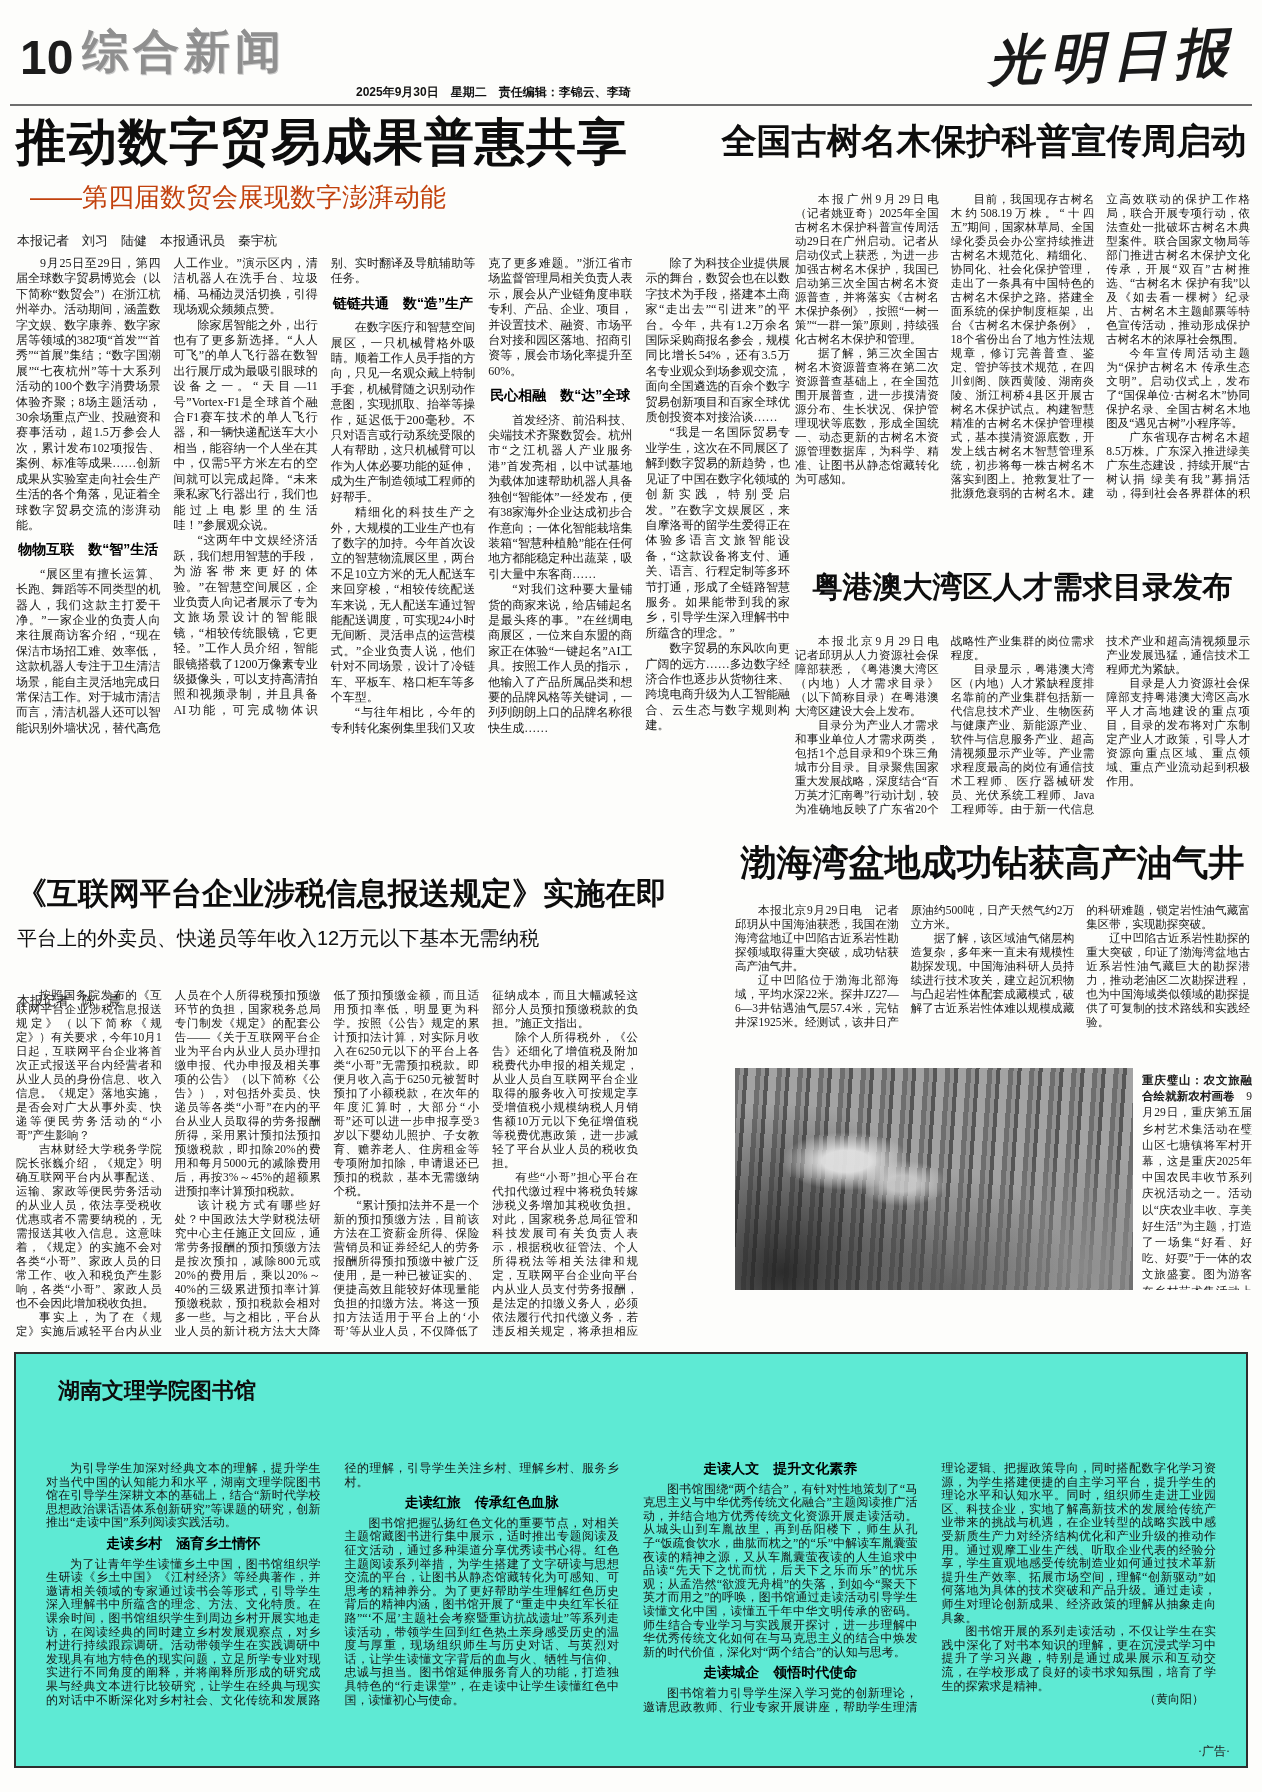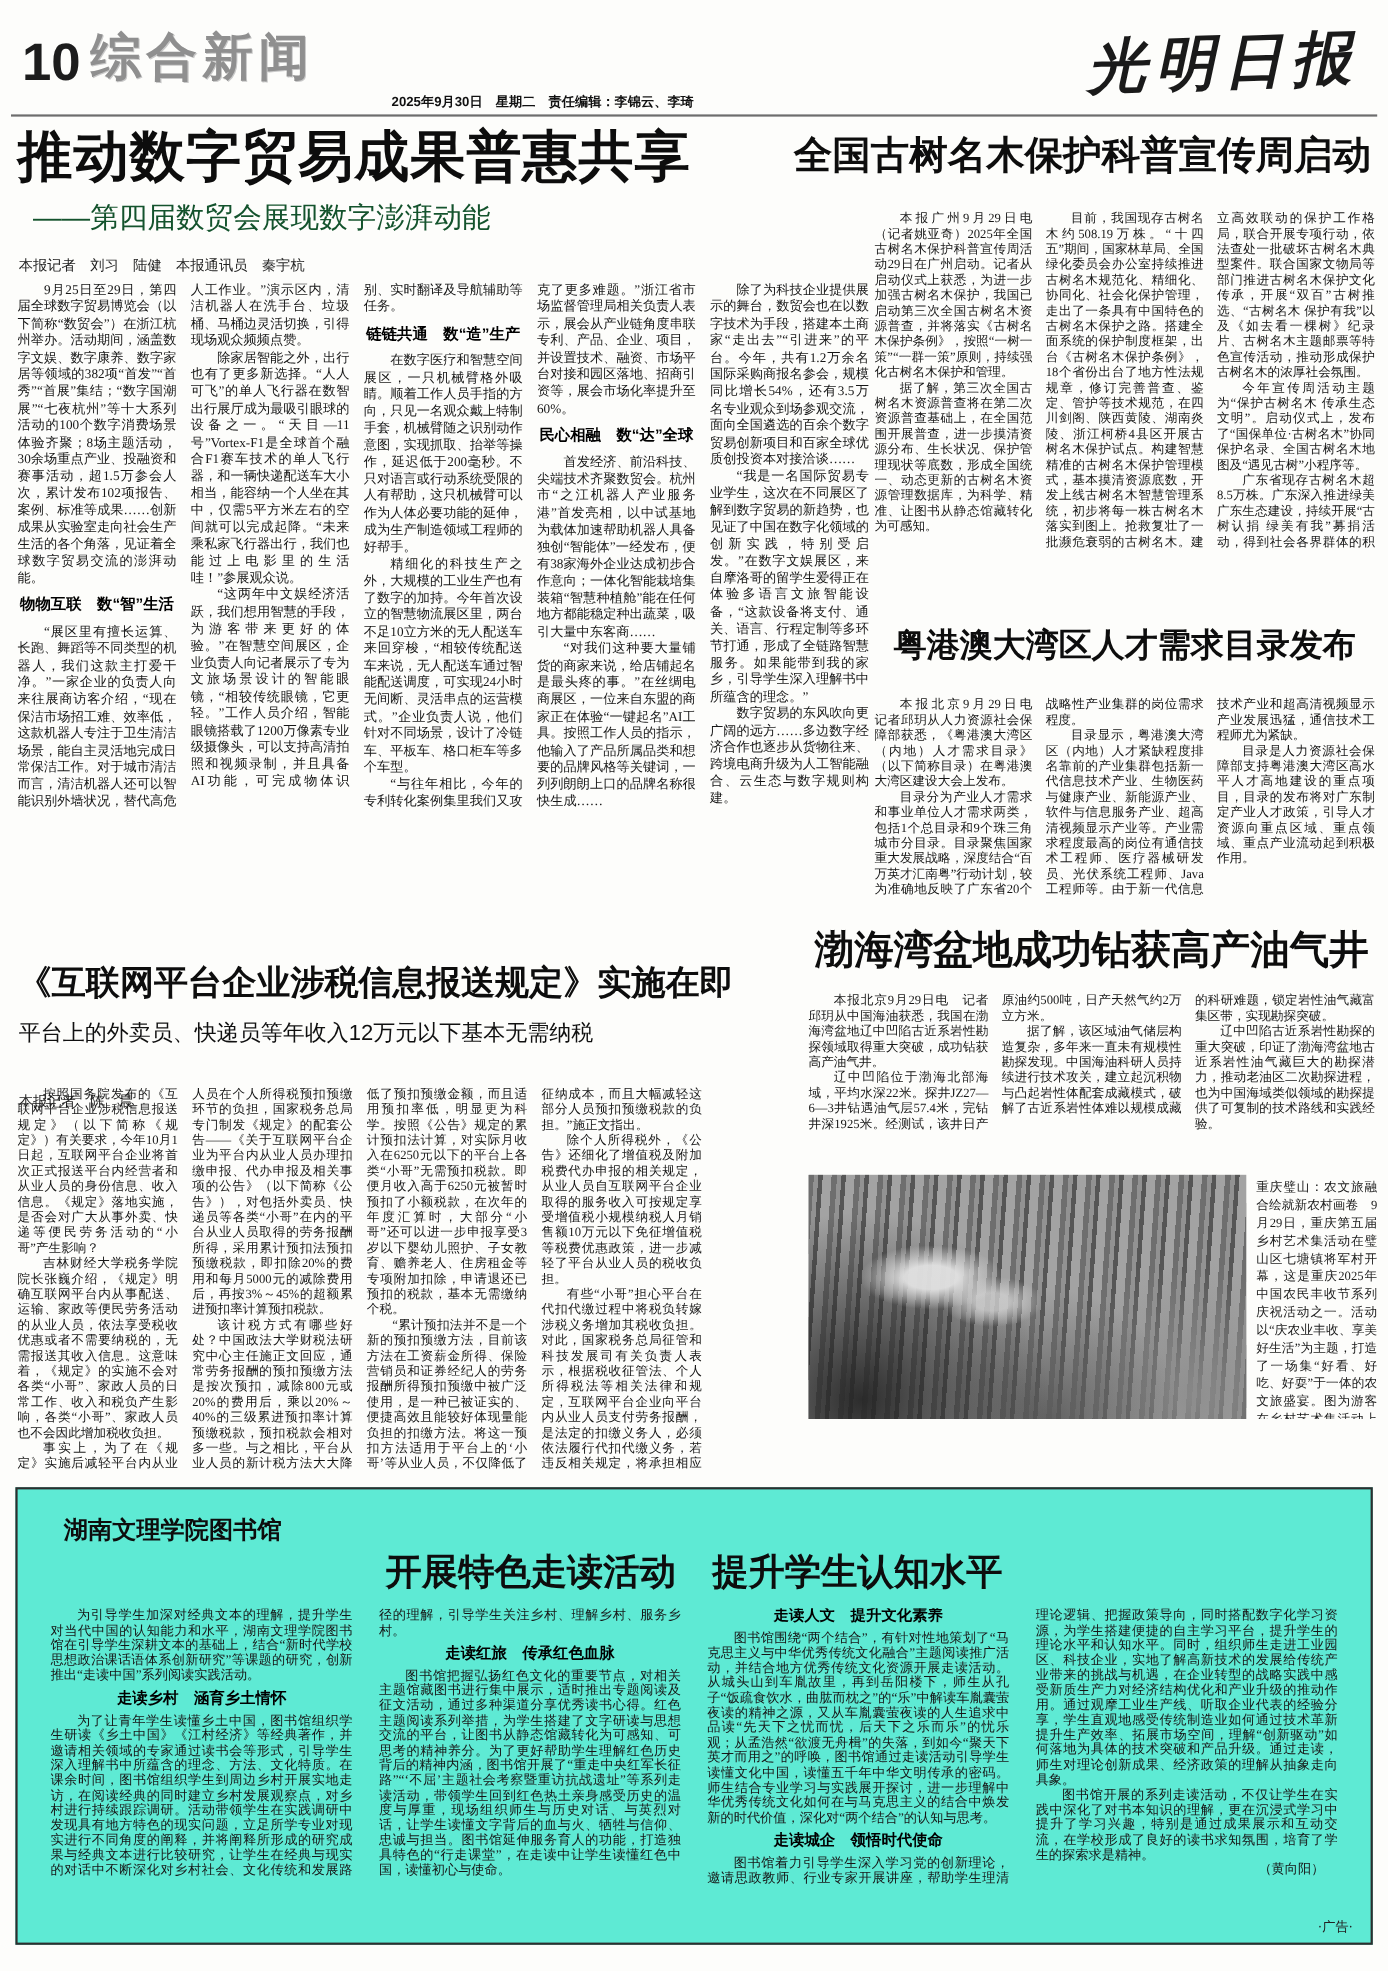--- a/index.html
+++ b/index.html
@@ -19,21 +19,21 @@
   
   .hl{font-weight:bold;color:#0d0d0d;line-height:1.15;}
   .body{position:absolute;overflow:hidden;text-align:justify;column-fill:balance;}
   .body p{margin:0;text-indent:2em;}
   .body h3{font-family:"Liberation Sans","DejaVu Sans",sans-serif;font-size:14px;text-align:center;
            text-indent:0;margin:9px 0;break-inside:avoid;color:#000;}
   .byline{font-size:13px;color:#222;}
   
   .m-hl{position:absolute;left:16px;top:114px;width:625px;font-size:50px;letter-spacing:1px;}
   .m-sub{position:absolute;left:30px;top:180px;font-family:"Liberation Sans","DejaVu Sans",sans-serif;
-         font-size:26px;color:#14532d;}
+         font-size:26px;color:#c2410c;}
   .m-by{position:absolute;left:17px;top:232px;}
   .m-body{left:16px;top:256px;width:774px;height:550px;column-count:5;column-gap:13px;
           font-size:12px;line-height:15.4px;}
   
   .g-hl{position:absolute;left:718px;top:122px;width:532px;font-size:35px;text-align:center;}
   .g-body{left:795px;top:192px;width:455px;height:316px;column-count:3;column-gap:12px;
           font-size:11.5px;line-height:14px;}
   
   .b-hl{position:absolute;left:795px;top:570px;width:455px;font-size:30px;text-align:center;}
   .b-body{left:795px;top:634px;width:455px;height:202px;column-count:3;column-gap:12px;
@@ -47,21 +47,21 @@
          background:
            radial-gradient(ellipse at 28% 42%, rgba(226,226,226,.95) 0 6%, rgba(226,226,226,0) 16%),
            radial-gradient(ellipse at 42% 52%, rgba(210,210,210,.8) 0 5%, rgba(210,210,210,0) 14%),
            radial-gradient(circle at 12% 92%, rgba(38,38,38,.95), rgba(38,38,38,0) 42%),
            radial-gradient(circle at 55% 100%, rgba(90,90,90,.9), rgba(90,90,90,0) 38%),
            radial-gradient(circle at 88% 90%, rgba(140,140,140,.85), rgba(140,140,140,0) 30%),
            repeating-linear-gradient(94deg,#6e6e6e 0 5px,#929292 5px 9px,#565656 9px 13px,#a3a3a3 13px 21px);
   }
   .caption{position:absolute;left:1142px;top:1072px;width:110px;height:218px;overflow:hidden;
            font-size:11.5px;line-height:16.2px;text-align:justify;color:#1b1b1b;}
-  .caption .lead{font-weight:normal;}
+  .caption .lead{font-weight:bold;}
   
   .t-hl{position:absolute;left:16px;top:876px;width:720px;font-size:31px;letter-spacing:0px;}
   .t-sub{position:absolute;left:17px;top:925px;font-family:"Liberation Sans","DejaVu Sans",sans-serif;
          font-size:20px;color:#101010;}
   .t-by{position:absolute;left:17px;top:992px;}
   .t-body{left:16px;top:988px;width:622px;height:356px;column-count:4;column-gap:13px;
           font-size:11.5px;line-height:14px;}
   
   .box{position:absolute;left:14px;top:1352px;width:1230px;height:412px;border:2px solid #2e2e2e;
        background:#5eead4;}
@@ -145,21 +145,20 @@
     <p>吉林财经大学税务学院院长张巍介绍，《规定》明确互联网平台内从事配送、运输、家政等便民劳务活动的从业人员，依法享受税收优惠或者不需要纳税的，无需报送其收入信息。这意味着，《规定》的实施不会对各类“小哥”、家政人员的日常工作、收入和税负产生影响，各类“小哥”、家政人员也不会因此增加税收负担。</p>
     <p>事实上，为了在《规定》实施后减轻平台内从业人员在个人所得税预扣预缴环节的负担，国家税务总局专门制发《规定》的配套公告——《关于互联网平台企业为平台内从业人员办理扣缴申报、代办申报及相关事项的公告》（以下简称《公告》），对包括外卖员、快递员等各类“小哥”在内的平台从业人员取得的劳务报酬所得，采用累计预扣法预扣预缴税款，即扣除20%的费用和每月5000元的减除费用后，再按3%～45%的超额累进预扣率计算预扣税款。</p>
     <p>该计税方式有哪些好处？中国政法大学财税法研究中心主任施正文回应，通常劳务报酬的预扣预缴方法是按次预扣，减除800元或20%的费用后，乘以20%～40%的三级累进预扣率计算预缴税款，预扣税款会相对多一些。与之相比，平台从业人员的新计税方法大大降低了预扣预缴金额，而且适用预扣率低，明显更为科学。按照《公告》规定的累计预扣法计算，对实际月收入在6250元以下的平台上各类“小哥”无需预扣税款。即便月收入高于6250元被暂时预扣了小额税款，在次年的年度汇算时，大部分“小哥”还可以进一步申报享受3岁以下婴幼儿照护、子女教育、赡养老人、住房租金等专项附加扣除，申请退还已预扣的税款，基本无需缴纳个税。</p>
     <p>“累计预扣法并不是一个新的预扣预缴方法，目前该方法在工资薪金所得、保险营销员和证券经纪人的劳务报酬所得预扣预缴中被广泛使用，是一种已被证实的、便捷高效且能较好体现量能负担的扣缴方法。将这一预扣方法适用于平台上的‘小哥’等从业人员，不仅降低了征纳成本，而且大幅减轻这部分人员预扣预缴税款的负担。”施正文指出。</p>
     <p>除个人所得税外，《公告》还细化了增值税及附加税费代办申报的相关规定，从业人员自互联网平台企业取得的服务收入可按规定享受增值税小规模纳税人月销售额10万元以下免征增值税等税费优惠政策，进一步减轻了平台从业人员的税收负担。</p>
     <p>有些“小哥”担心平台在代扣代缴过程中将税负转嫁涉税义务增加其税收负担。对此，国家税务总局征管和科技发展司有关负责人表示，根据税收征管法、个人所得税法等相关法律和规定，互联网平台企业向平台内从业人员支付劳务报酬，是法定的扣缴义务人，必须依法履行代扣代缴义务，若违反相关规定，将承担相应法律责任。对于平台企业转嫁责任等行为，税务部门将依法查处，切实保护平台内从业人员合法权益，促进平台经济持续健康发展。</p>
   </div>
 
   <div class="box">
     <div class="box-kicker">湖南文理学院图书馆</div>
-    <div class="hl box-hl">开展特色走读活动　提升学生认知水平</div>
     <div class="body box-body">
       <p>为引导学生加深对经典文本的理解，提升学生对当代中国的认知能力和水平，湖南文理学院图书馆在引导学生深耕文本的基础上，结合“新时代学校思想政治课话语体系创新研究”等课题的研究，创新推出“走读中国”系列阅读实践活动。</p>
       <h3>走读乡村　涵育乡土情怀</h3>
       <p>为了让青年学生读懂乡土中国，图书馆组织学生研读《乡土中国》《江村经济》等经典著作，并邀请相关领域的专家通过读书会等形式，引导学生深入理解书中所蕴含的理念、方法、文化特质。在课余时间，图书馆组织学生到周边乡村开展实地走访，在阅读经典的同时建立乡村发展观察点，对乡村进行持续跟踪调研。活动带领学生在实践调研中发现具有地方特色的现实问题，立足所学专业对现实进行不同角度的阐释，并将阐释所形成的研究成果与经典文本进行比较研究，让学生在经典与现实的对话中不断深化对乡村社会、文化传统和发展路径的理解，引导学生关注乡村、理解乡村、服务乡村。</p>
       <h3>走读红旅　传承红色血脉</h3>
       <p>图书馆把握弘扬红色文化的重要节点，对相关主题馆藏图书进行集中展示，适时推出专题阅读及征文活动，通过多种渠道分享优秀读书心得。红色主题阅读系列举措，为学生搭建了文字研读与思想交流的平台，让图书从静态馆藏转化为可感知、可思考的精神养分。为了更好帮助学生理解红色历史背后的精神内涵，图书馆开展了“重走中央红军长征路”“‘不屈’主题社会考察暨重访抗战遗址”等系列走读活动，带领学生回到红色热土亲身感受历史的温度与厚重，现场组织师生与历史对话、与英烈对话，让学生读懂文字背后的血与火、牺牲与信仰、忠诚与担当。图书馆延伸服务育人的功能，打造独具特色的“行走课堂”，在走读中让学生读懂红色中国，读懂初心与使命。</p>
       <h3>走读人文　提升文化素养</h3>
       <p>图书馆围绕“两个结合”，有针对性地策划了“马克思主义与中华优秀传统文化融合”主题阅读推广活动，并结合地方优秀传统文化资源开展走读活动。从城头山到车胤故里，再到岳阳楼下，师生从孔子“饭疏食饮水，曲肱而枕之”的“乐”中解读车胤囊萤夜读的精神之源，又从车胤囊萤夜读的人生追求中品读“先天下之忧而忧，后天下之乐而乐”的忧乐观；从孟浩然“欲渡无舟楫”的失落，到如今“聚天下英才而用之”的呼唤，图书馆通过走读活动引导学生读懂文化中国，读懂五千年中华文明传承的密码。师生结合专业学习与实践展开探讨，进一步理解中华优秀传统文化如何在与马克思主义的结合中焕发新的时代价值，深化对“两个结合”的认知与思考。</p>
       <h3>走读城企　领悟时代使命</h3>
       <p>图书馆着力引导学生深入学习党的创新理论，邀请思政教师、行业专家开展讲座，帮助学生理清理论逻辑、把握政策导向，同时搭配数字化学习资源，为学生搭建便捷的自主学习平台，提升学生的理论水平和认知水平。同时，组织师生走进工业园区、科技企业，实地了解高新技术的发展给传统产业带来的挑战与机遇，在企业转型的战略实践中感受新质生产力对经济结构优化和产业升级的推动作用。通过观摩工业生产线、听取企业代表的经验分享，学生直观地感受传统制造业如何通过技术革新提升生产效率、拓展市场空间，理解“创新驱动”如何落地为具体的技术突破和产品升级。通过走读，师生对理论创新成果、经济政策的理解从抽象走向具象。</p>

